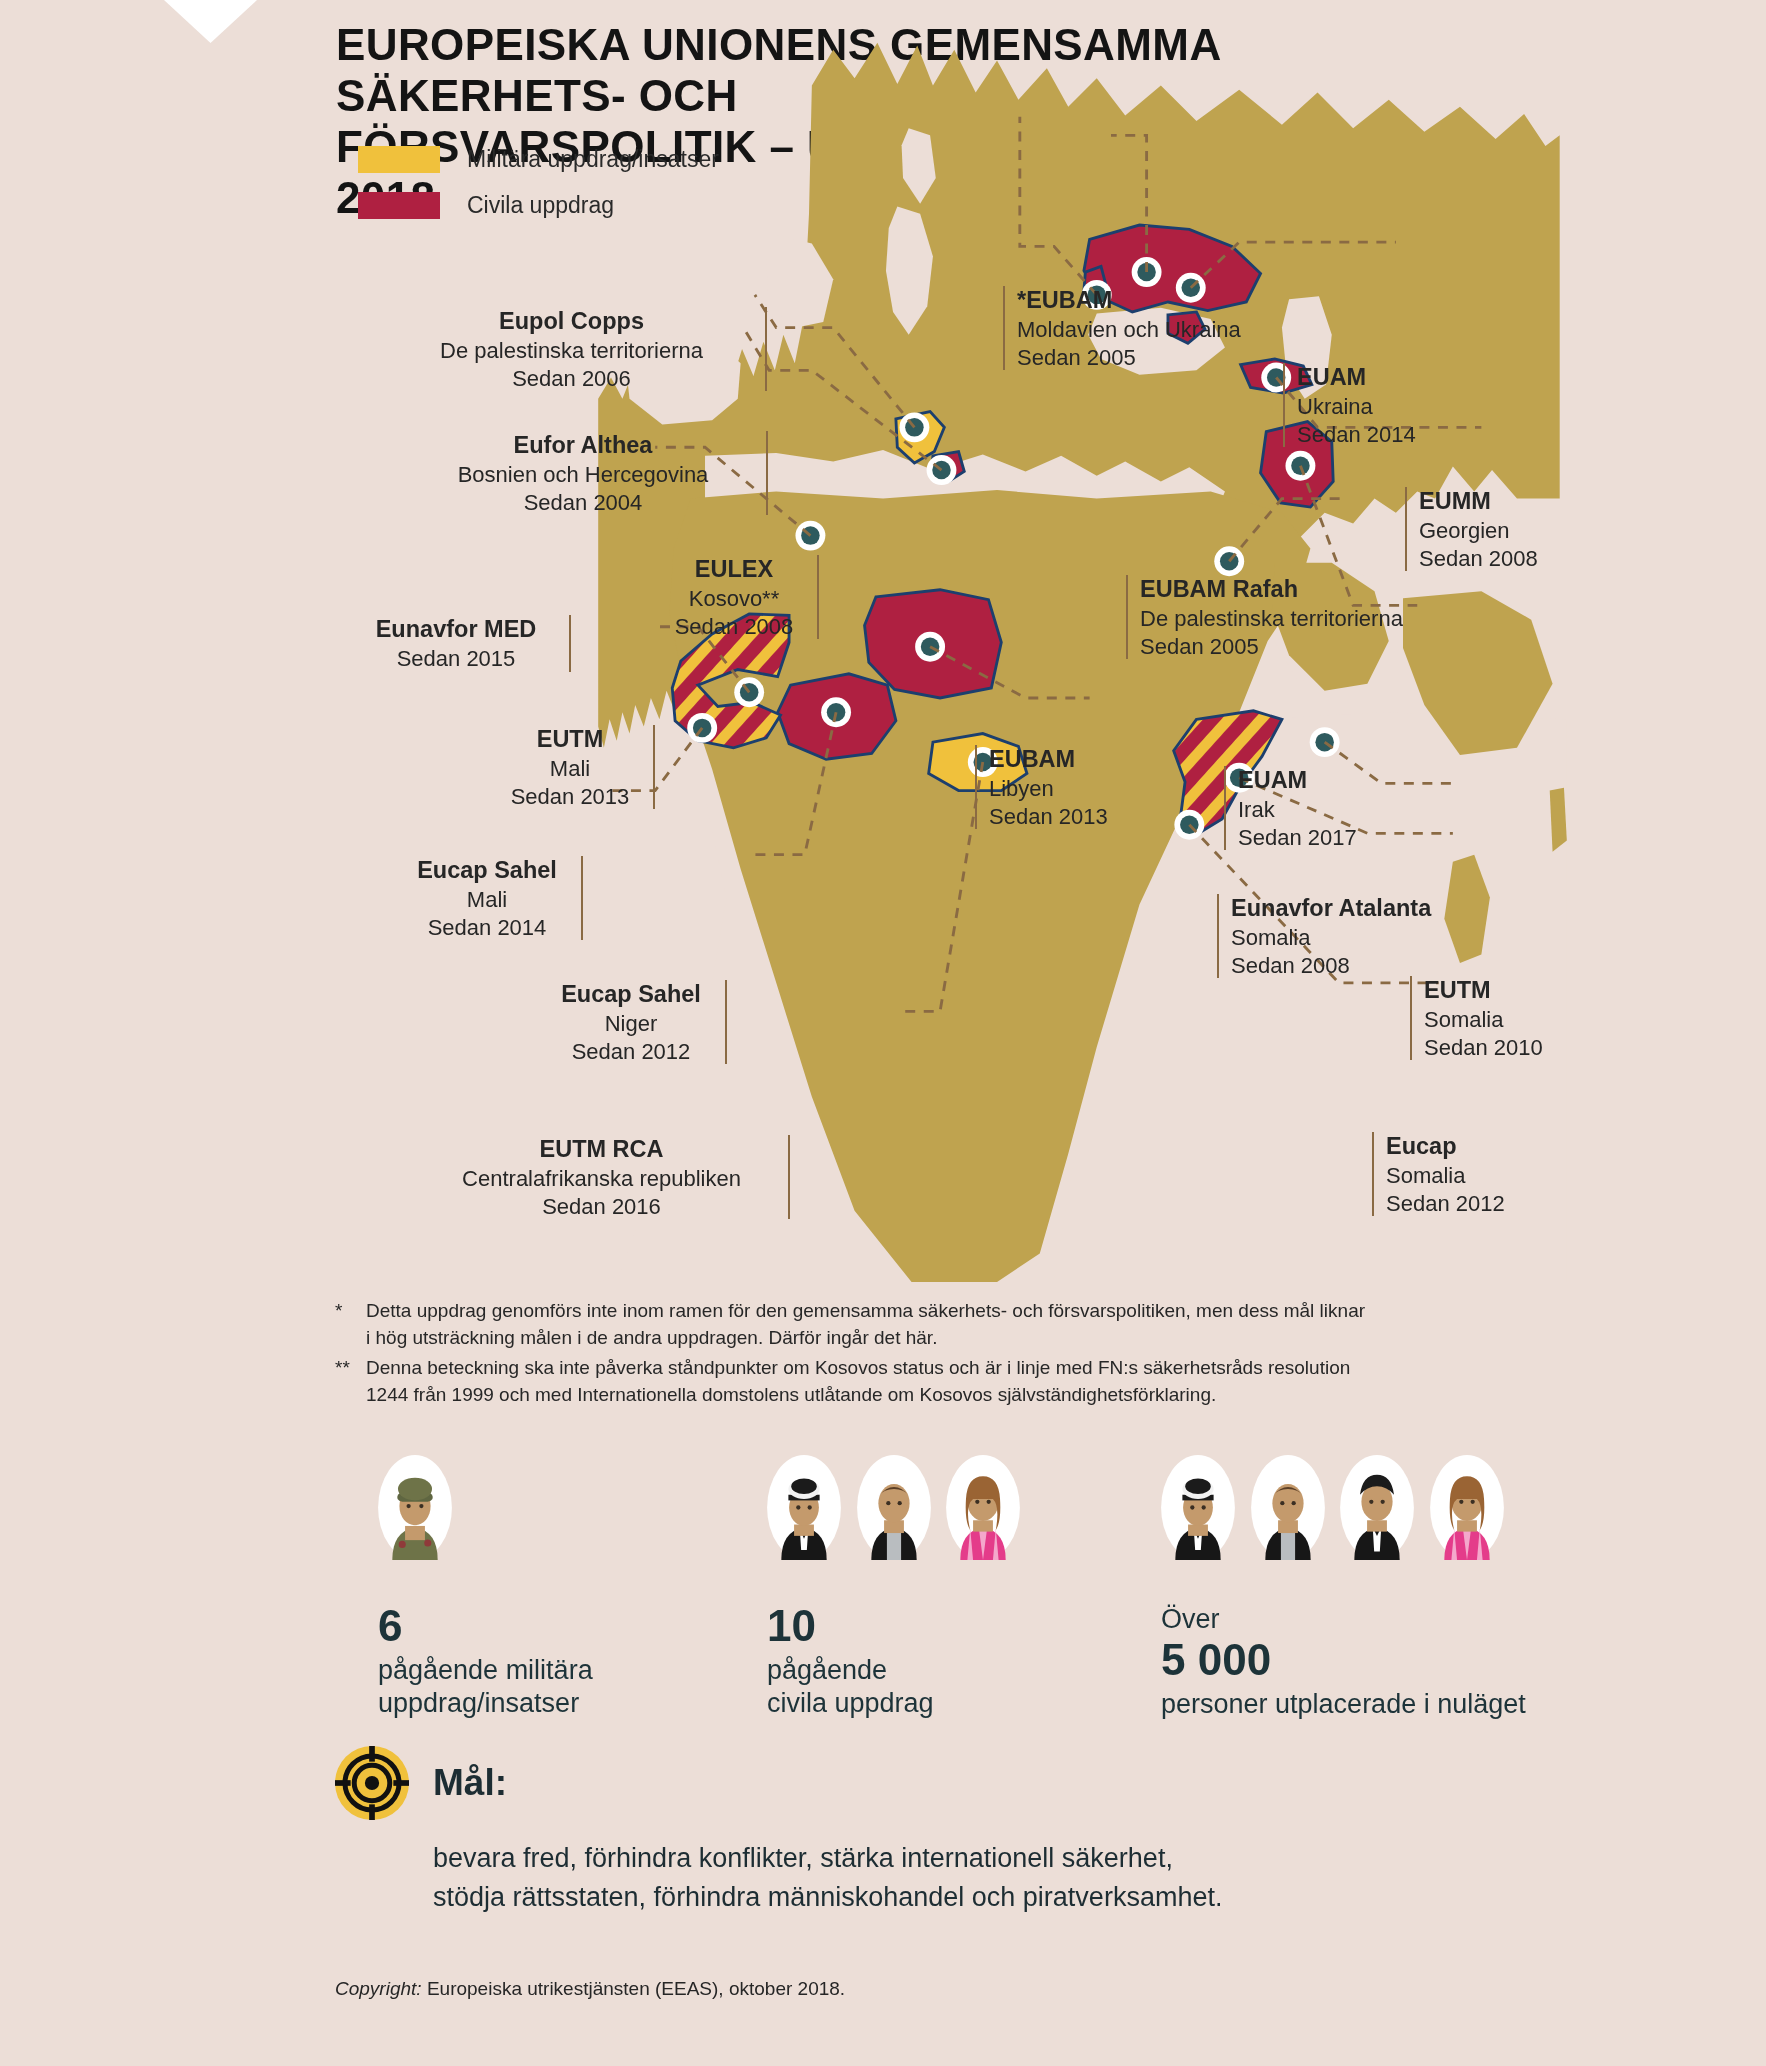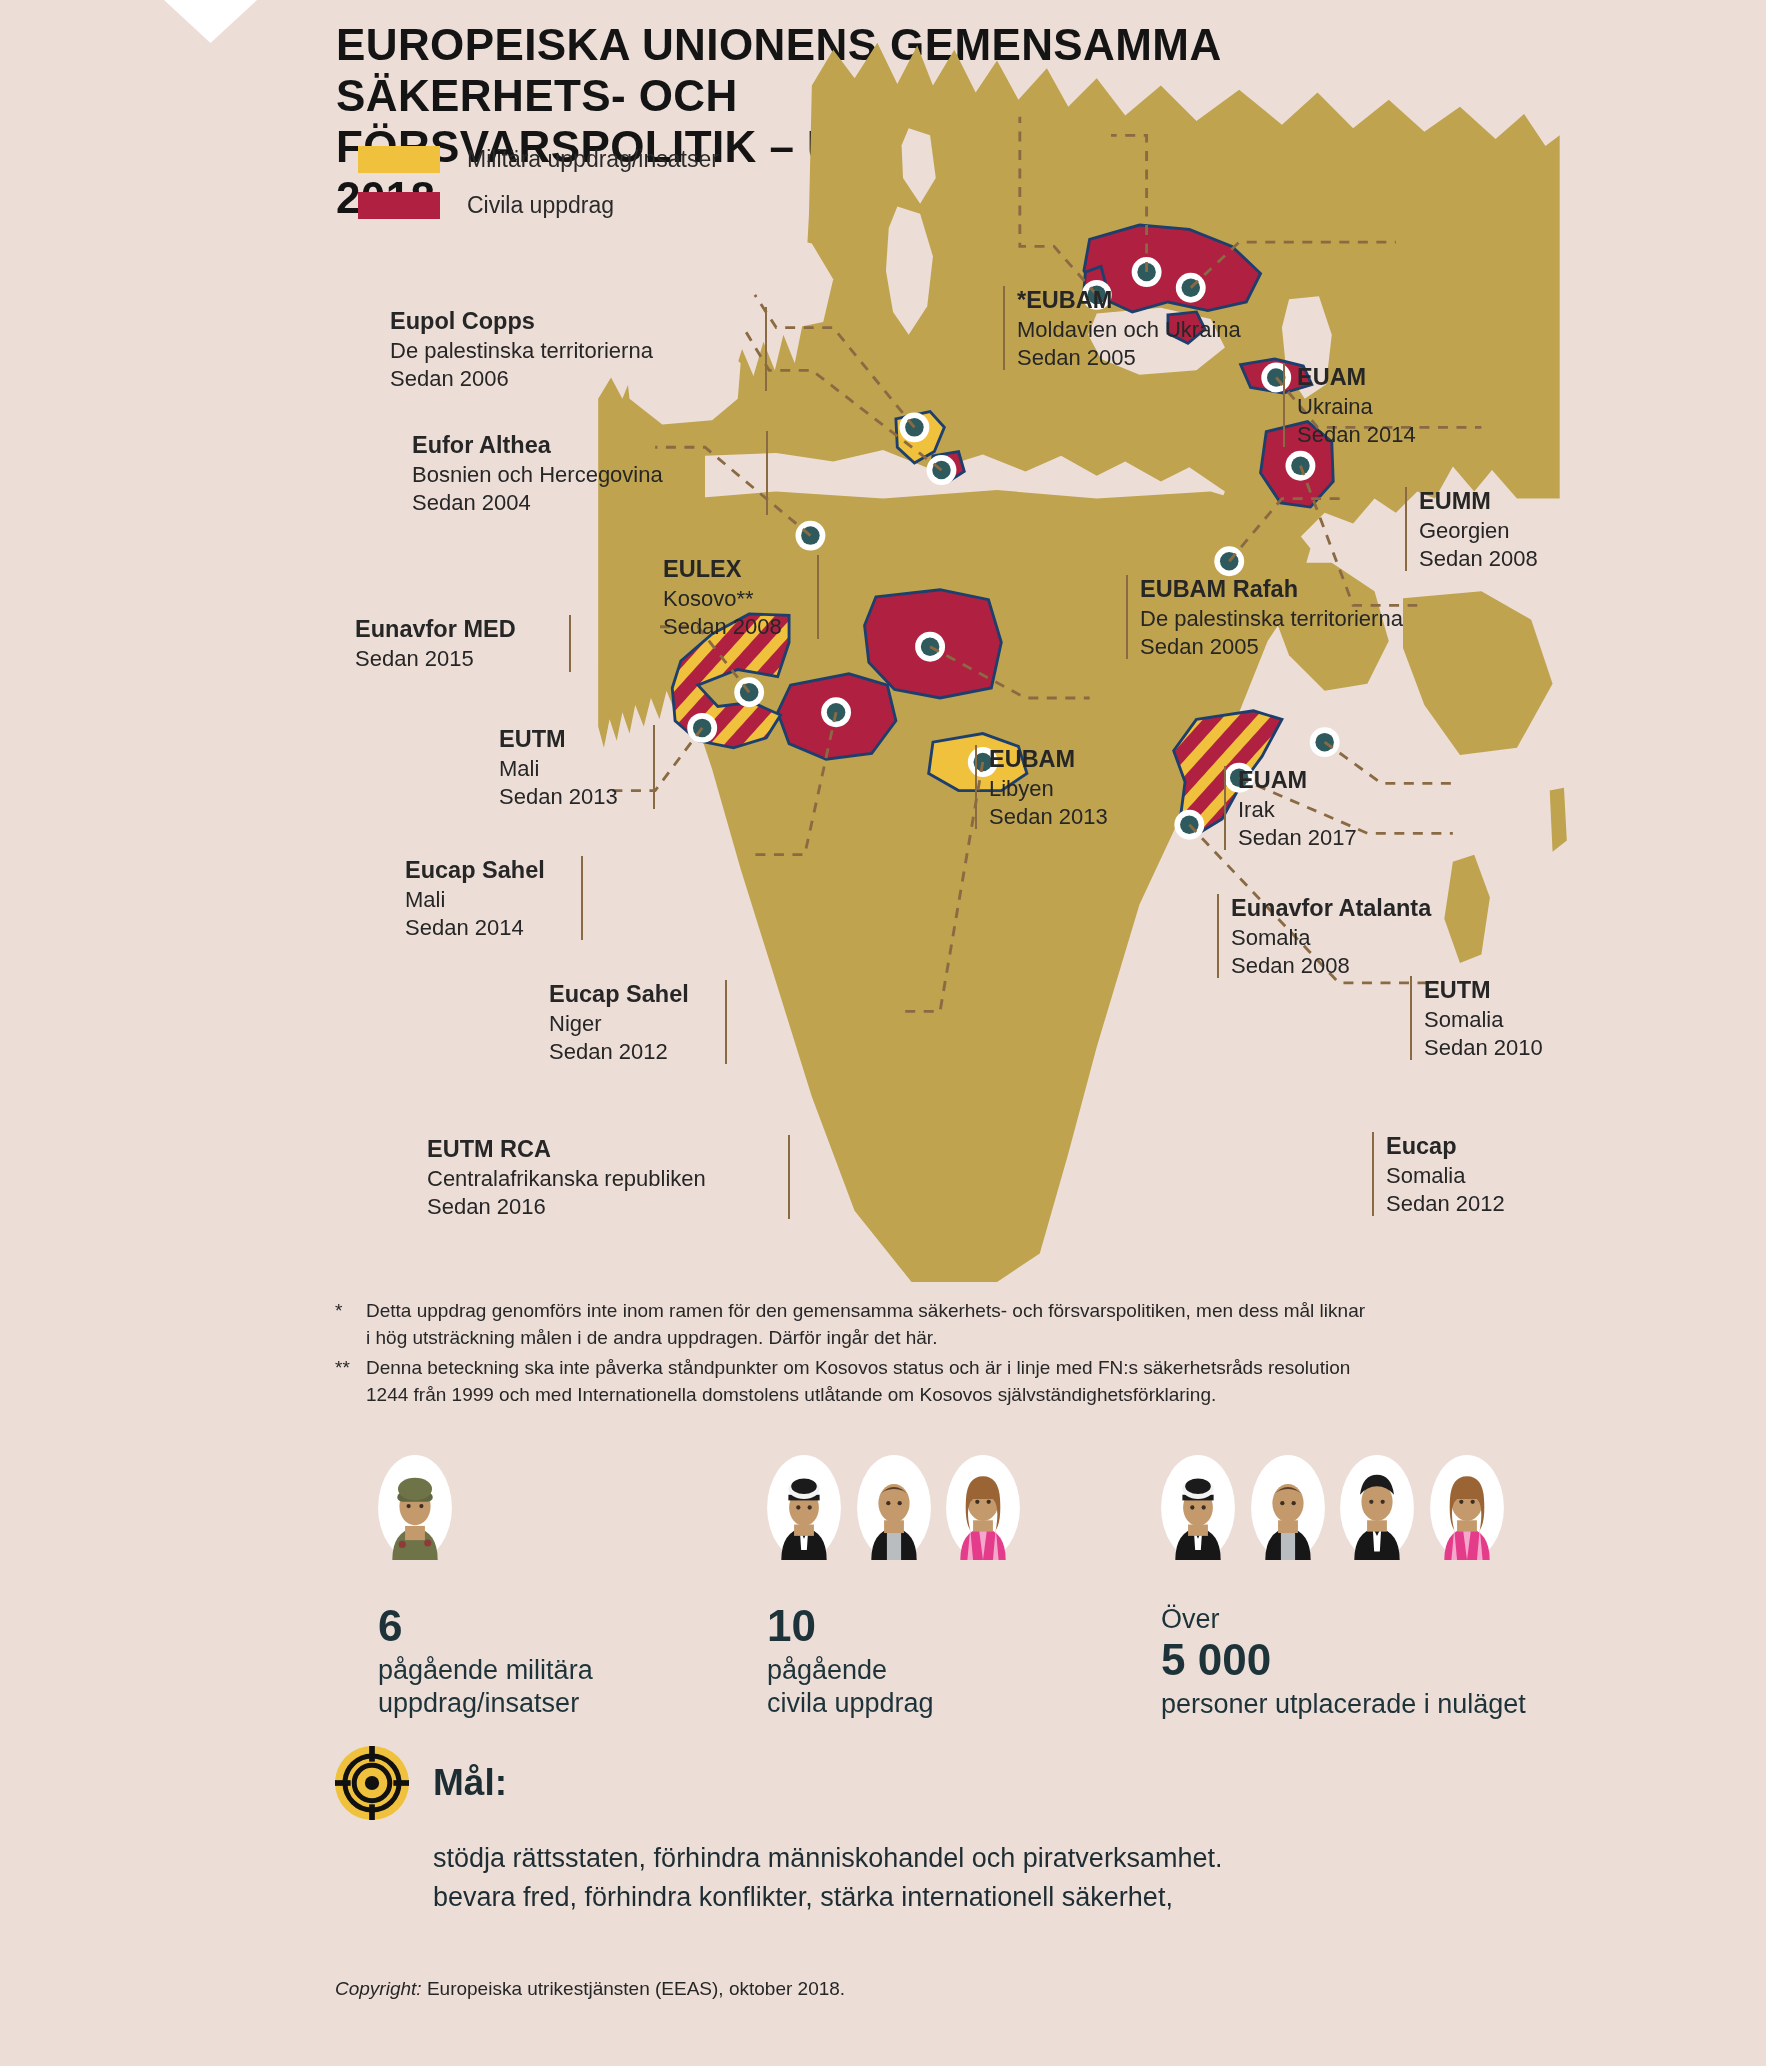--- a/index.html
+++ b/index.html
@@ -24,21 +24,21 @@
   .sw.civ{background:#AF2041;}
   .lg-label{font-size:23px;color:#2A2A2A;}
   
   .map{position:absolute;left:598px;top:0;width:969px;height:1282px;}
   .map svg{width:100%;height:100%;display:block;}
   
   .callout{position:absolute;font-size:22px;line-height:1.30;color:#262626;}
   .callout .bar{position:absolute;top:1.4px;width:2.1px;background:#8A6A43;}
   .callout.r .bar{left:-14.2px;}
   .callout.l .bar{right:-14.2px;}
-  .callout.l{text-align:left;}
+  .callout.l{text-align:center;}
   .callout.r{text-align:left;}
   .callout .nm{font-weight:bold;font-size:23.5px;white-space:nowrap;}
   .callout .ln{white-space:nowrap;}
   
   .footnotes{position:absolute;left:335px;top:1298px;width:1254px;font-size:19px;line-height:1.42;color:#272727;}
   .fn{display:flex;margin-bottom:2.8px;}
   .fn .mk{width:31px;flex:none;}
   .fn .tx{flex:1;}
   
   .stats{position:absolute;left:335px;top:1453px;width:1254px;}
@@ -536,21 +536,21 @@
       <circle cx="52" cy="52" r="25" fill="none" stroke="#111" stroke-width="7"></circle>
       <circle cx="52" cy="52" r="10" fill="#111"></circle>
       <rect x="48" y="0" width="8" height="22" fill="#111"></rect>
       <rect x="48" y="82" width="8" height="22" fill="#111"></rect>
       <rect x="0" y="48" width="22" height="8" fill="#111"></rect>
       <rect x="82" y="48" width="22" height="8" fill="#111"></rect>
     </svg>
     <div class="goal-title">Mål:</div>
   </div>
   <div class="goal-body">
+    <span>bevara fred, förhindra konflikter, stärka internationell säkerhet,</span>
     <span>stödja rättsstaten, förhindra människohandel och piratverksamhet.</span>
-    <span>bevara fred, förhindra konflikter, stärka internationell säkerhet,</span>
   </div>
 </div>
 
 <div class="copyright">
   <i>Copyright:</i><span> Europeiska utrikestjänsten (EEAS), oktober 2018.</span>
 </div>
 
 
 </body></html>

